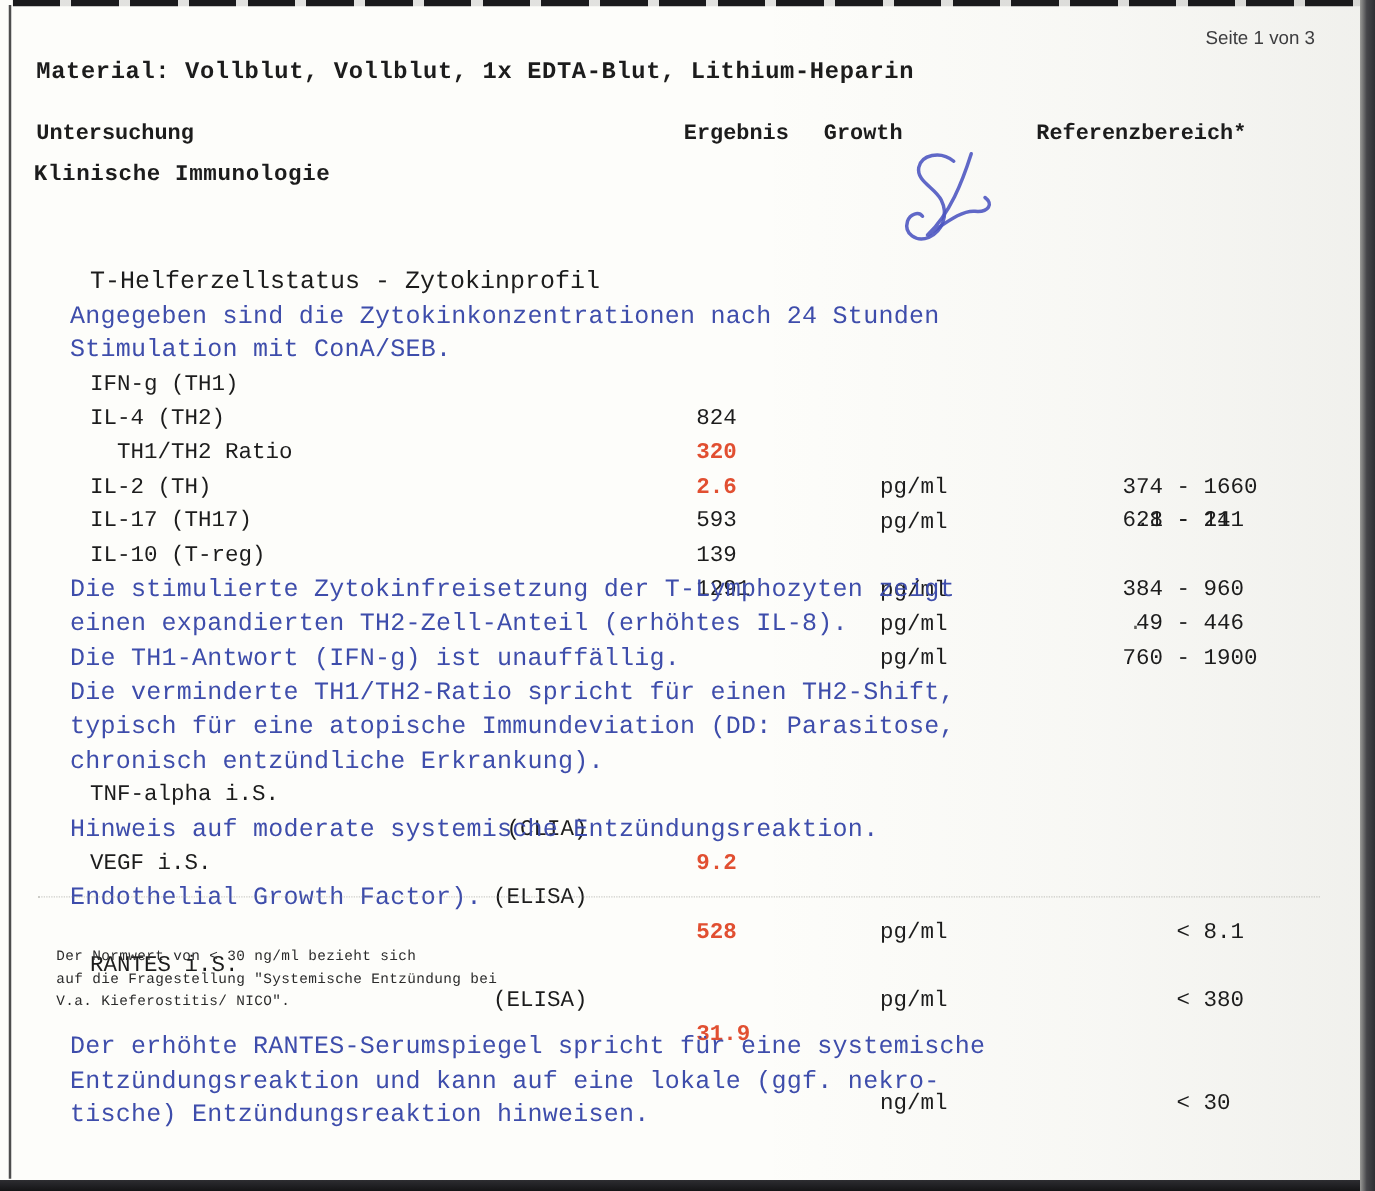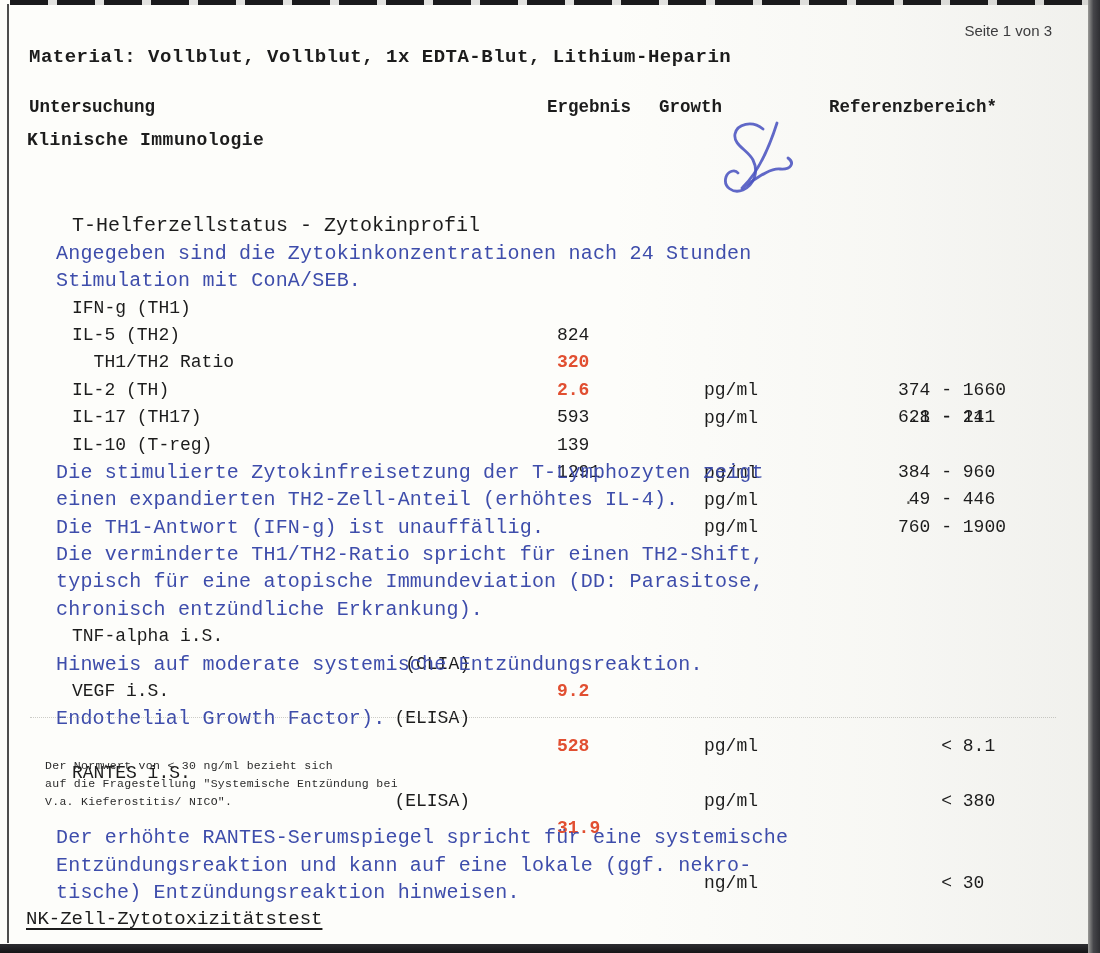--- a/index.html
+++ b/index.html
@@ -112,21 +112,21 @@
     <span class="c-comment">Stimulation mit ConA/SEB.</span>
   </div>
 
   <div class="line">
     <span class="c-label">IFN-g (TH1)</span>
     <span class="c-result">824</span>
     <span class="c-unit">pg/ml</span>
     <span class="c-ref">374 - 1660</span>
   </div>
   <div class="line">
-    <span class="c-label">IL-5 (TH2)</span>
+    <span class="c-label">IL-4 (TH2)</span>
     <span class="c-result abn">320</span>
     <span class="c-unit">pg/ml</span>
     <span class="c-ref"> 28 - 141</span>
   </div>
   <div class="line">
     <span class="c-label">  TH1/TH2 Ratio</span>
     <span class="c-result abn">2.6</span>
     <span class="c-ref">6.1 - 21</span>
   </div>
   <div class="line">
@@ -146,21 +146,21 @@
     <span class="c-result">1291</span>
     <span class="c-unit">pg/ml</span>
     <span class="c-ref">760 - 1900</span>
   </div>
 
   <div class="line comment">
     <span class="c-comment">Die stimulierte Zytokinfreisetzung der T-Lymphozyten zeigt</span>
     <span class="ref-dot">.</span>
   </div>
   <div class="line comment">
-    <span class="c-comment">einen expandierten TH2-Zell-Anteil (erhöhtes IL-4).</span>
+    <span class="c-comment">einen expandierten TH2-Zell-Anteil (erhöhtes IL-8).</span>
   </div>
   <div class="line comment">
     <span class="c-comment">Die TH1-Antwort (IFN-g) ist unauffällig.</span>
   </div>
   <div class="line comment">
     <span class="c-comment">Die verminderte TH1/TH2-Ratio spricht für einen TH2-Shift,</span>
   </div>
   <div class="line comment">
     <span class="c-comment">typisch für eine atopische Immundeviation (DD: Parasitose,</span>
   </div>
@@ -212,17 +212,14 @@
   <div class="line comment resume">
     <span class="c-comment">Der erhöhte RANTES-Serumspiegel spricht für eine systemische</span>
   </div>
   <div class="line comment">
     <span class="c-comment">Entzündungsreaktion und kann auf eine lokale (ggf. nekro-</span>
   </div>
   <div class="line comment">
     <span class="c-comment">tische) Entzündungsreaktion hinweisen.</span>
   </div>
 
-  <div class="line">
-    <span class="c-fhead">NK-Zell-Zytotoxizitätstest</span>
-  </div>
 
 </div>
 
 </body></html>

